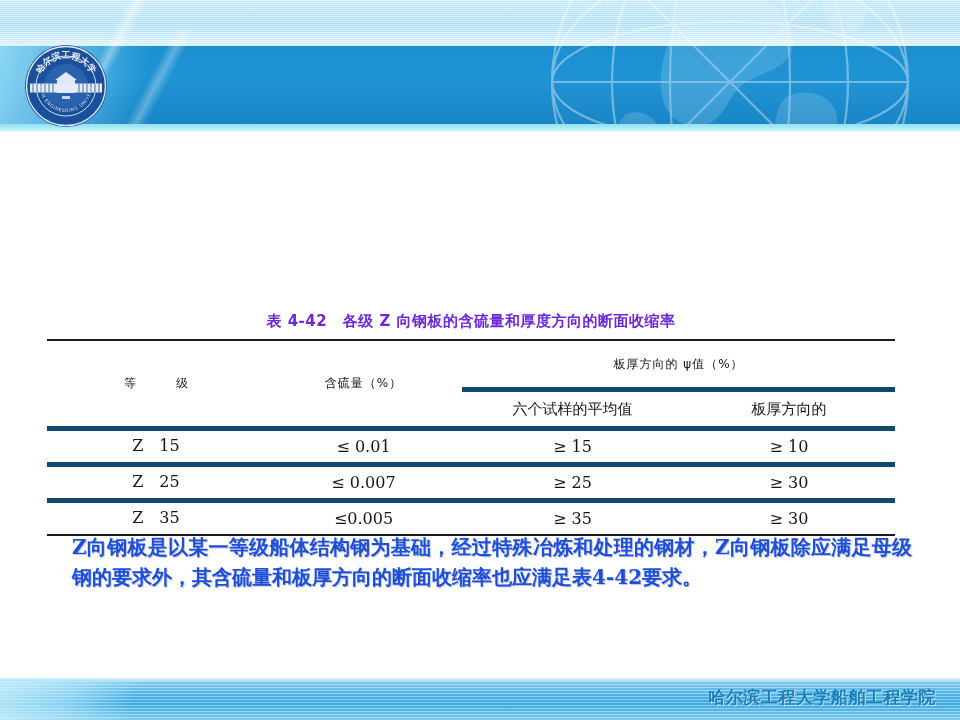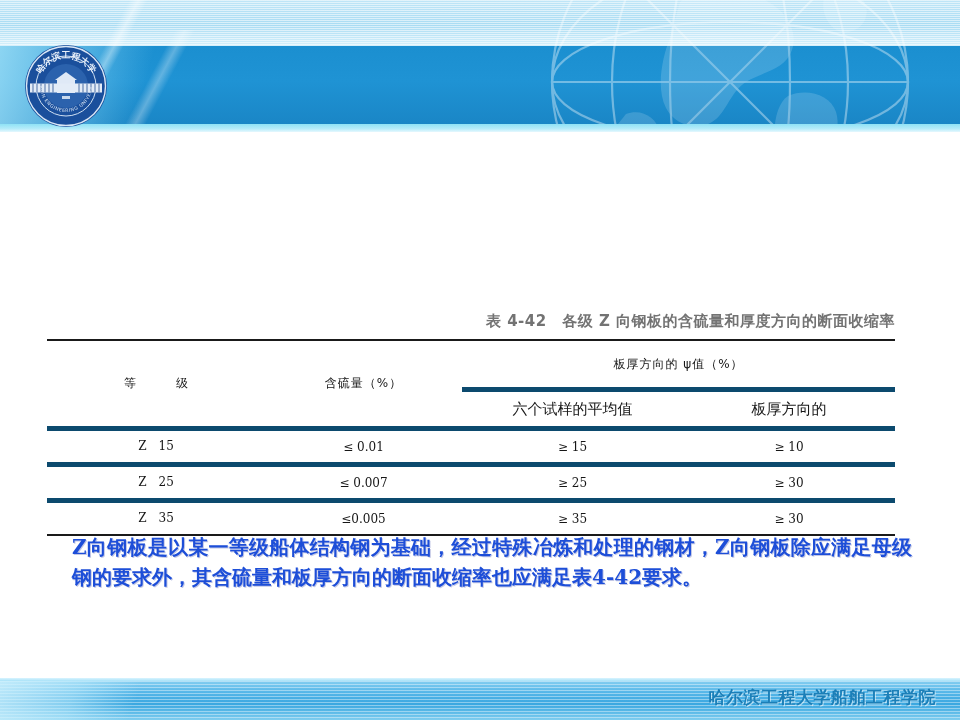--- a/index.html
+++ b/index.html
@@ -136,25 +136,25 @@
     text-shadow: 1px 1px 0 rgba(10,30,150,0.25);
   }
 
   
   .table-wrap {
     position: absolute;
     left: 47px; top: 312px;
     width: 848px;
   }
   .tbl-caption {
-    text-align: right;
+    text-align: center;
     font-family: "DejaVu Sans", "Liberation Sans", sans-serif;
     font-weight: bold;
     font-size: 15px;
-    color: #737373;
+    color: #6d28d9;
     padding-bottom: 8px;
     letter-spacing: 0.5px;
   }
   table.steel {
     border-collapse: collapse;
     width: 848px;
     table-layout: fixed;
     font-family: "DejaVu Sans", "Liberation Sans", sans-serif;
     color: #161616;
   }
@@ -176,21 +176,21 @@
     letter-spacing: 1px;
   }
   .th-sub {
     height: 34px;
     font-size: 15px;
     font-weight: bold;
   }
   .grade-sp { letter-spacing: 14px; padding-left: 14px; }
   .data-row td {
     height: 31px;
-    font-size: 12px;
+    font-size: 16px;
     font-family: "DejaVu Serif", "Liberation Serif", serif;
   }
 
   
   .footer {
     position: absolute;
     left: 0; top: 678px;
     width: 960px;
     height: 42px;
     overflow: hidden;

